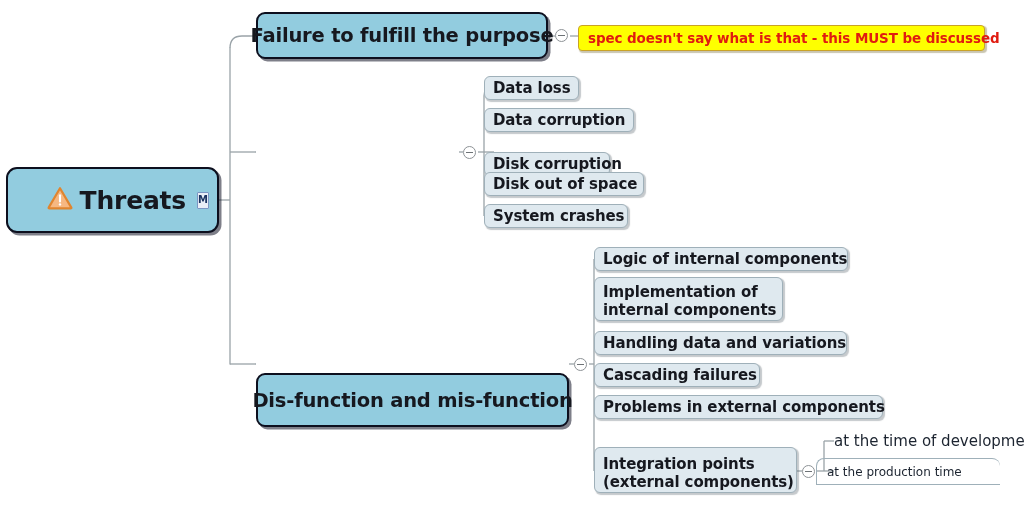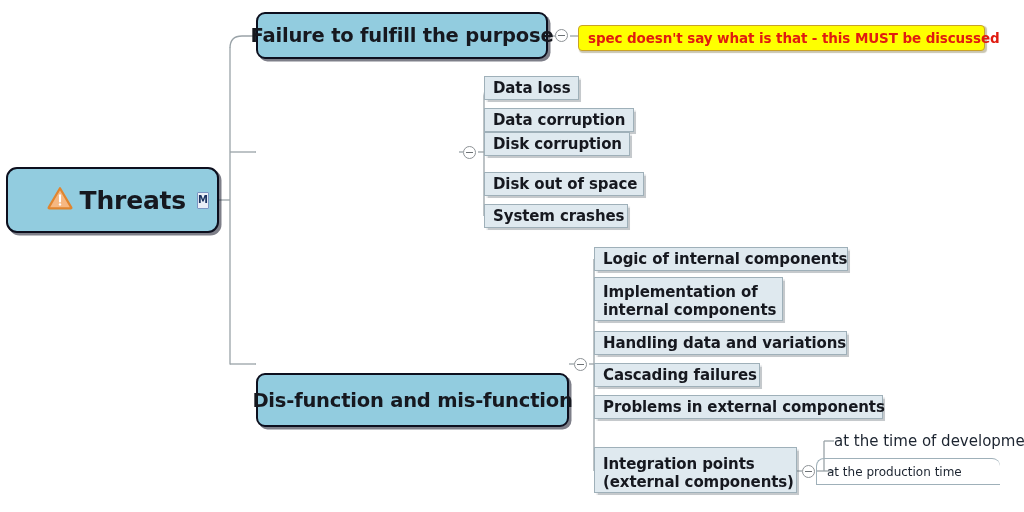--- a/index.html
+++ b/index.html
@@ -85,21 +85,21 @@
     font-size: 19.5px;
     font-weight: bold;
     color: #16181f;
     letter-spacing: -0.2px;
   }
 
   
   .leaf-node {
     background: #dfe9ef;
     border: 1px solid #9fb0b9;
-    border-radius: 0;
+    border-radius: 6px;
     box-shadow: 1.5px 1.5px 1px rgba(90,100,110,0.35);
     padding: 0 8px;
   }
   .leaf-label {
     font-size: 15px;
     font-weight: bold;
     color: #16181f;
     letter-spacing: -0.1px;
     line-height: 1.25;
   }
@@ -240,21 +240,21 @@
   </div>
 
   <div class="toggle" style="left:463px; top:146px;"></div>
 
   <div class="node leaf-node" style="left:484px; top:76px; width:95px; height:24px;">
     <span class="leaf-label">Data loss</span>
   </div>
   <div class="node leaf-node" style="left:484px; top:108px; width:150px; height:24px;">
     <span class="leaf-label">Data corruption</span>
   </div>
-  <div class="node leaf-node" style="left:484px; top:132px; width:146px; height:24px;">
+  <div class="node leaf-node" style="left:484px; top:152px; width:126px; height:24px;">
     <span class="leaf-label">Disk corruption</span>
   </div>
   <div class="node leaf-node" style="left:484px; top:172px; width:160px; height:24px;">
     <span class="leaf-label">Disk out of space</span>
   </div>
   <div class="node leaf-node" style="left:484px; top:204px; width:144px; height:24px;">
     <span class="leaf-label">System crashes</span>
   </div>
 
   <div class="node branch-node" style="left:256px; top:341px; width:313px; height:54px;margin-top:32px;">

